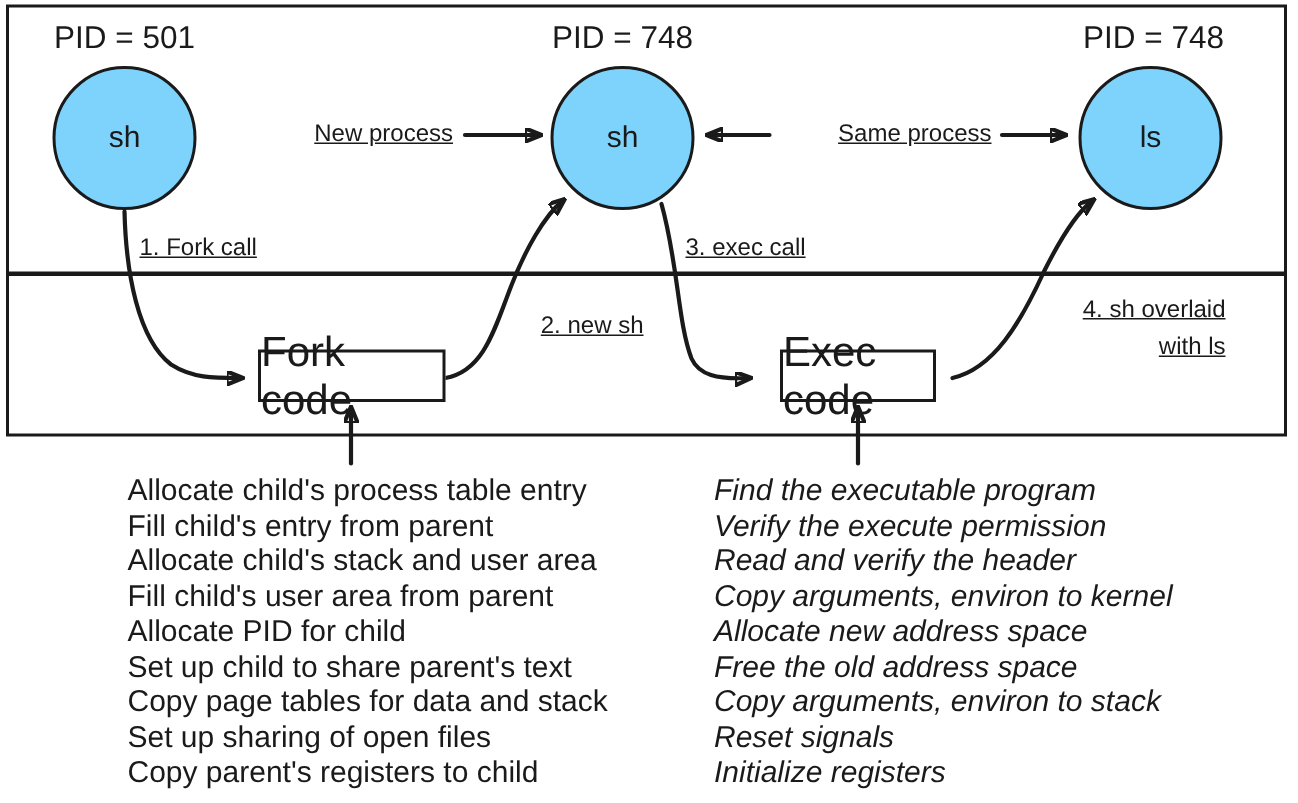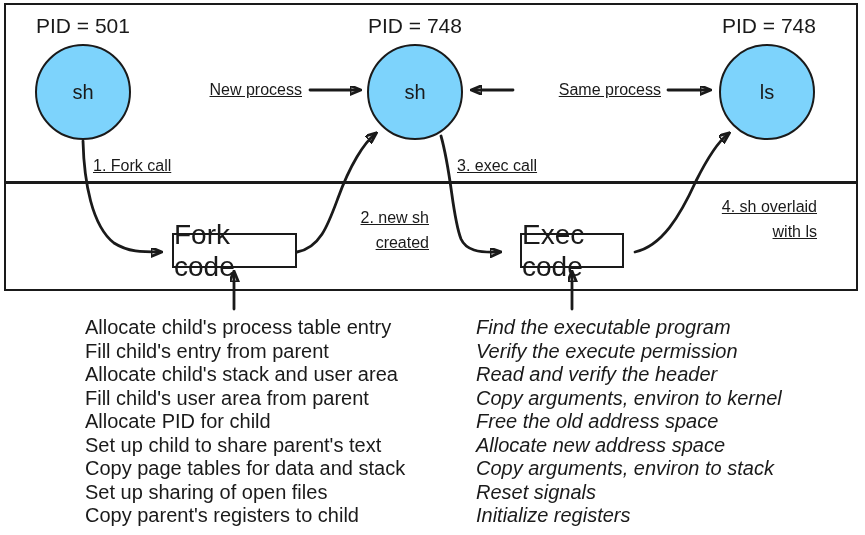--- a/index.html
+++ b/index.html
@@ -102,21 +102,20 @@
 <div class="abs proc-circle" id="circle-3">
   <span>ls</span>
 </div>
 
 <div class="abs lbl right" id="new-process-label">New process</div>
 <div class="abs lbl center" id="same-process-label">Same process</div>
 
 <div class="abs lbl" id="step1-label">1. Fork call</div>
 <div class="abs lbl center" id="step2-label">
   <div>2. new sh</div>
-  <div>created</div>
 </div>
 <div class="abs lbl" id="step3-label">3. exec call</div>
 <div class="abs lbl center" id="step4-label">
   <div>4. sh overlaid</div>
   <div>with ls</div>
 </div>
 
 <div class="abs code-box" id="fork-box">
   <span>Fork code</span>
 </div>
@@ -134,18 +133,18 @@
   <div>Copy page tables for data and stack</div>
   <div>Set up sharing of open files</div>
   <div>Copy parent's registers to child</div>
 </div>
 
 <div class="abs steps-list" id="exec-steps-list">
   <div>Find the executable program</div>
   <div>Verify the execute permission</div>
   <div>Read and verify the header</div>
   <div>Copy arguments, environ to kernel</div>
+  <div>Allocate new address space</div>
   <div>Free the old address space</div>
-  <div>Allocate new address space</div>
   <div>Copy arguments, environ to stack</div>
   <div>Reset signals</div>
   <div>Initialize registers</div>
 </div>
 
 </body></html>

